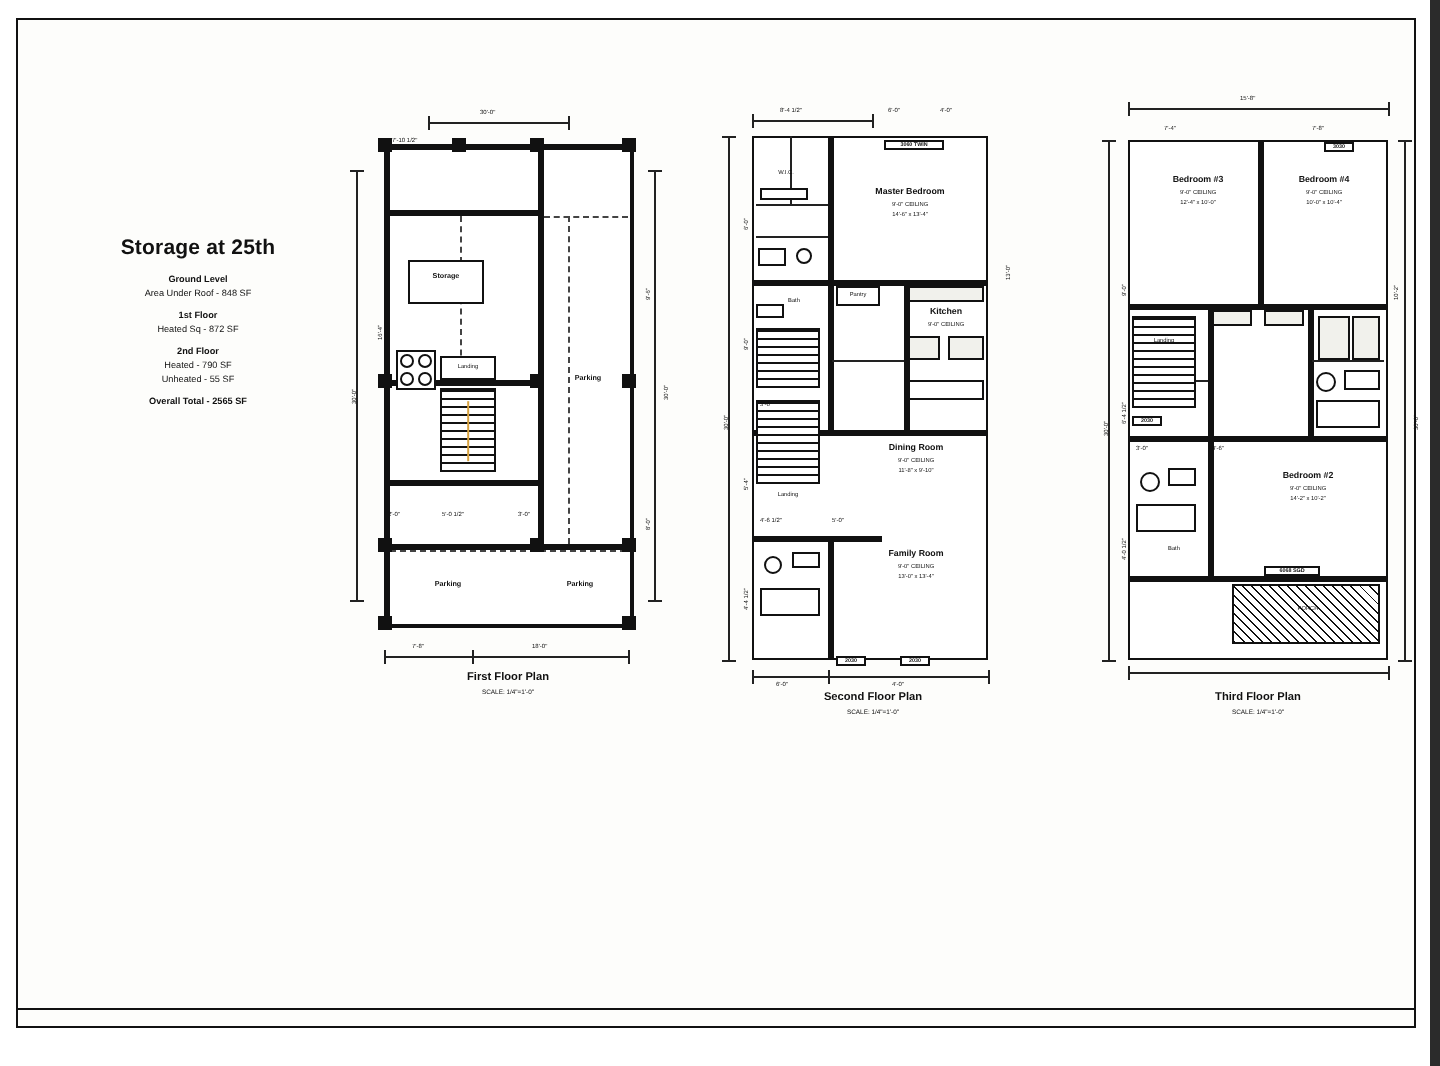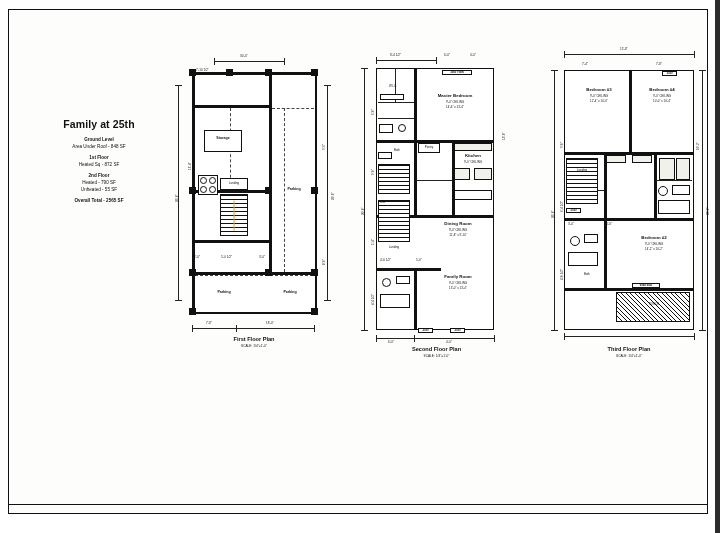--- a/index.html
+++ b/index.html
@@ -170,21 +170,21 @@
     background: #2b2b2b;
   }
 </style>
 </head>
 <body>
 
 <div id="sheet">
   <div id="page">
 
     <div class="title-block">
-      <div class="proj">Family at 25th</div>
+      <div class="proj">Storage at 25th</div>
       <div class="blk">
         <div>Ground Level</div>
         <div class="lite">Area Under Roof - 848 SF</div>
       </div>
       <div class="blk">
         <div>1st Floor</div>
         <div class="lite">Heated Sq - 872 SF</div>
       </div>
       <div class="blk">
         <div>2nd Floor</div>

